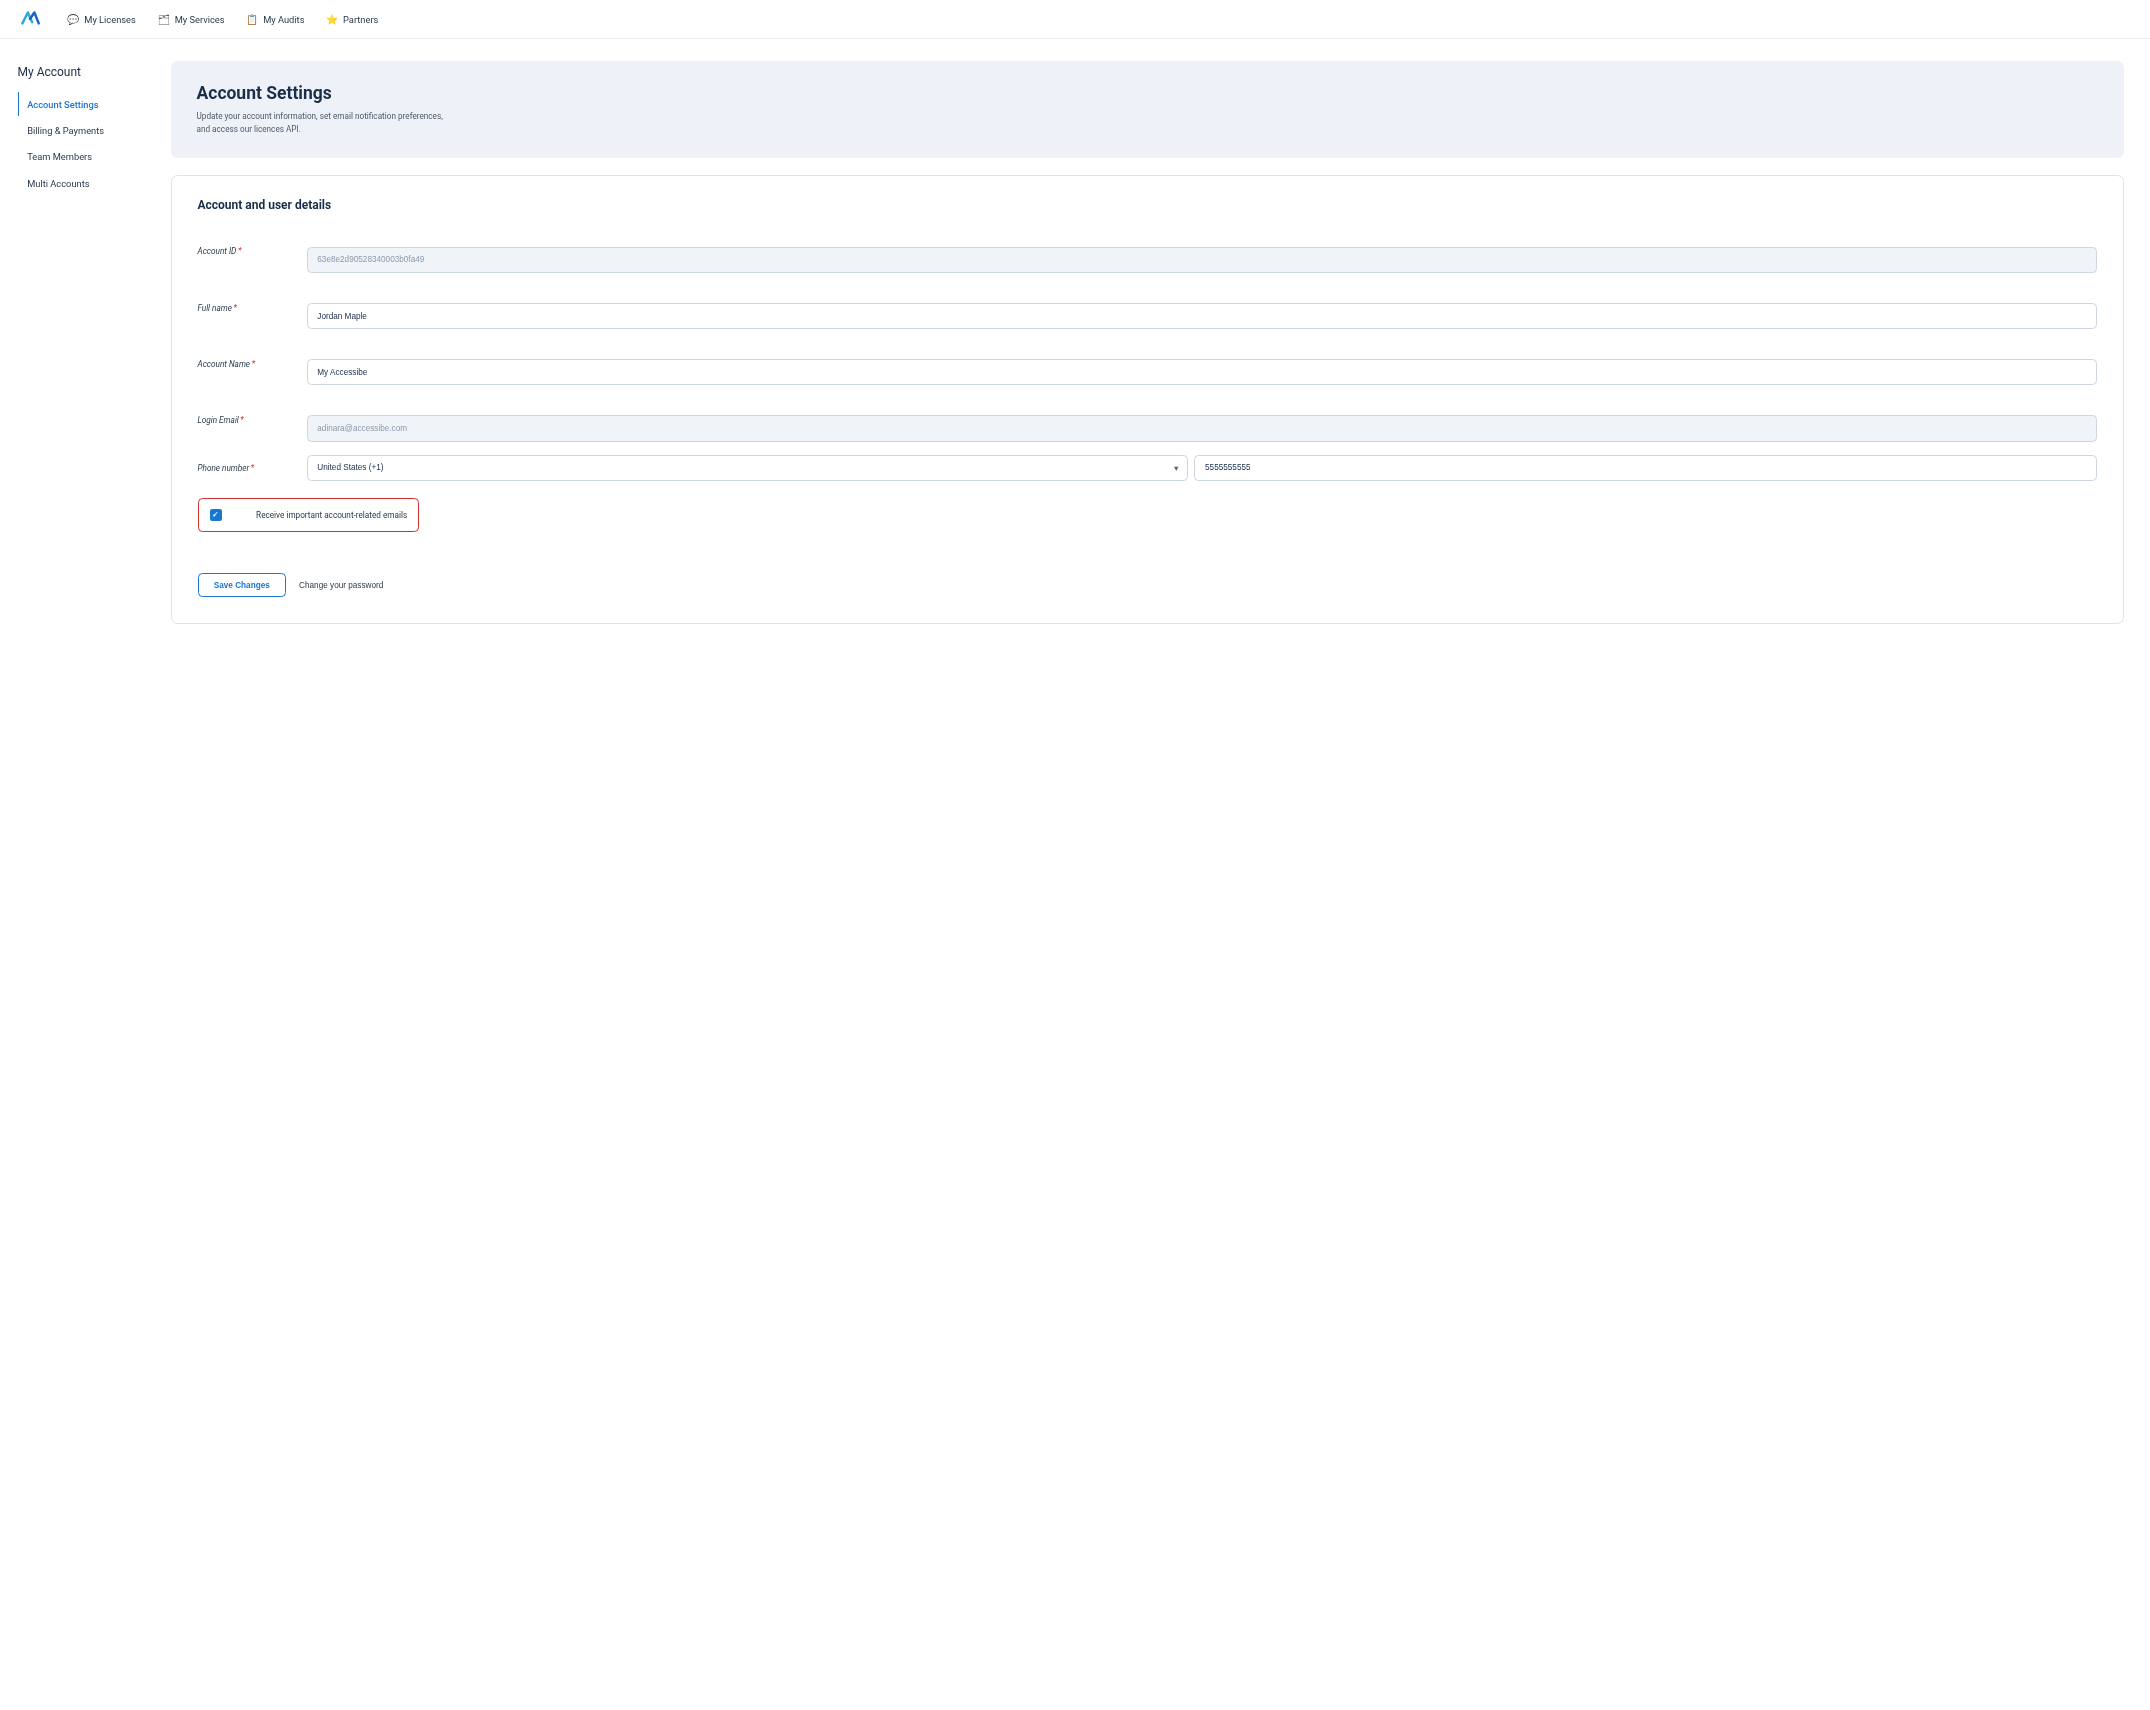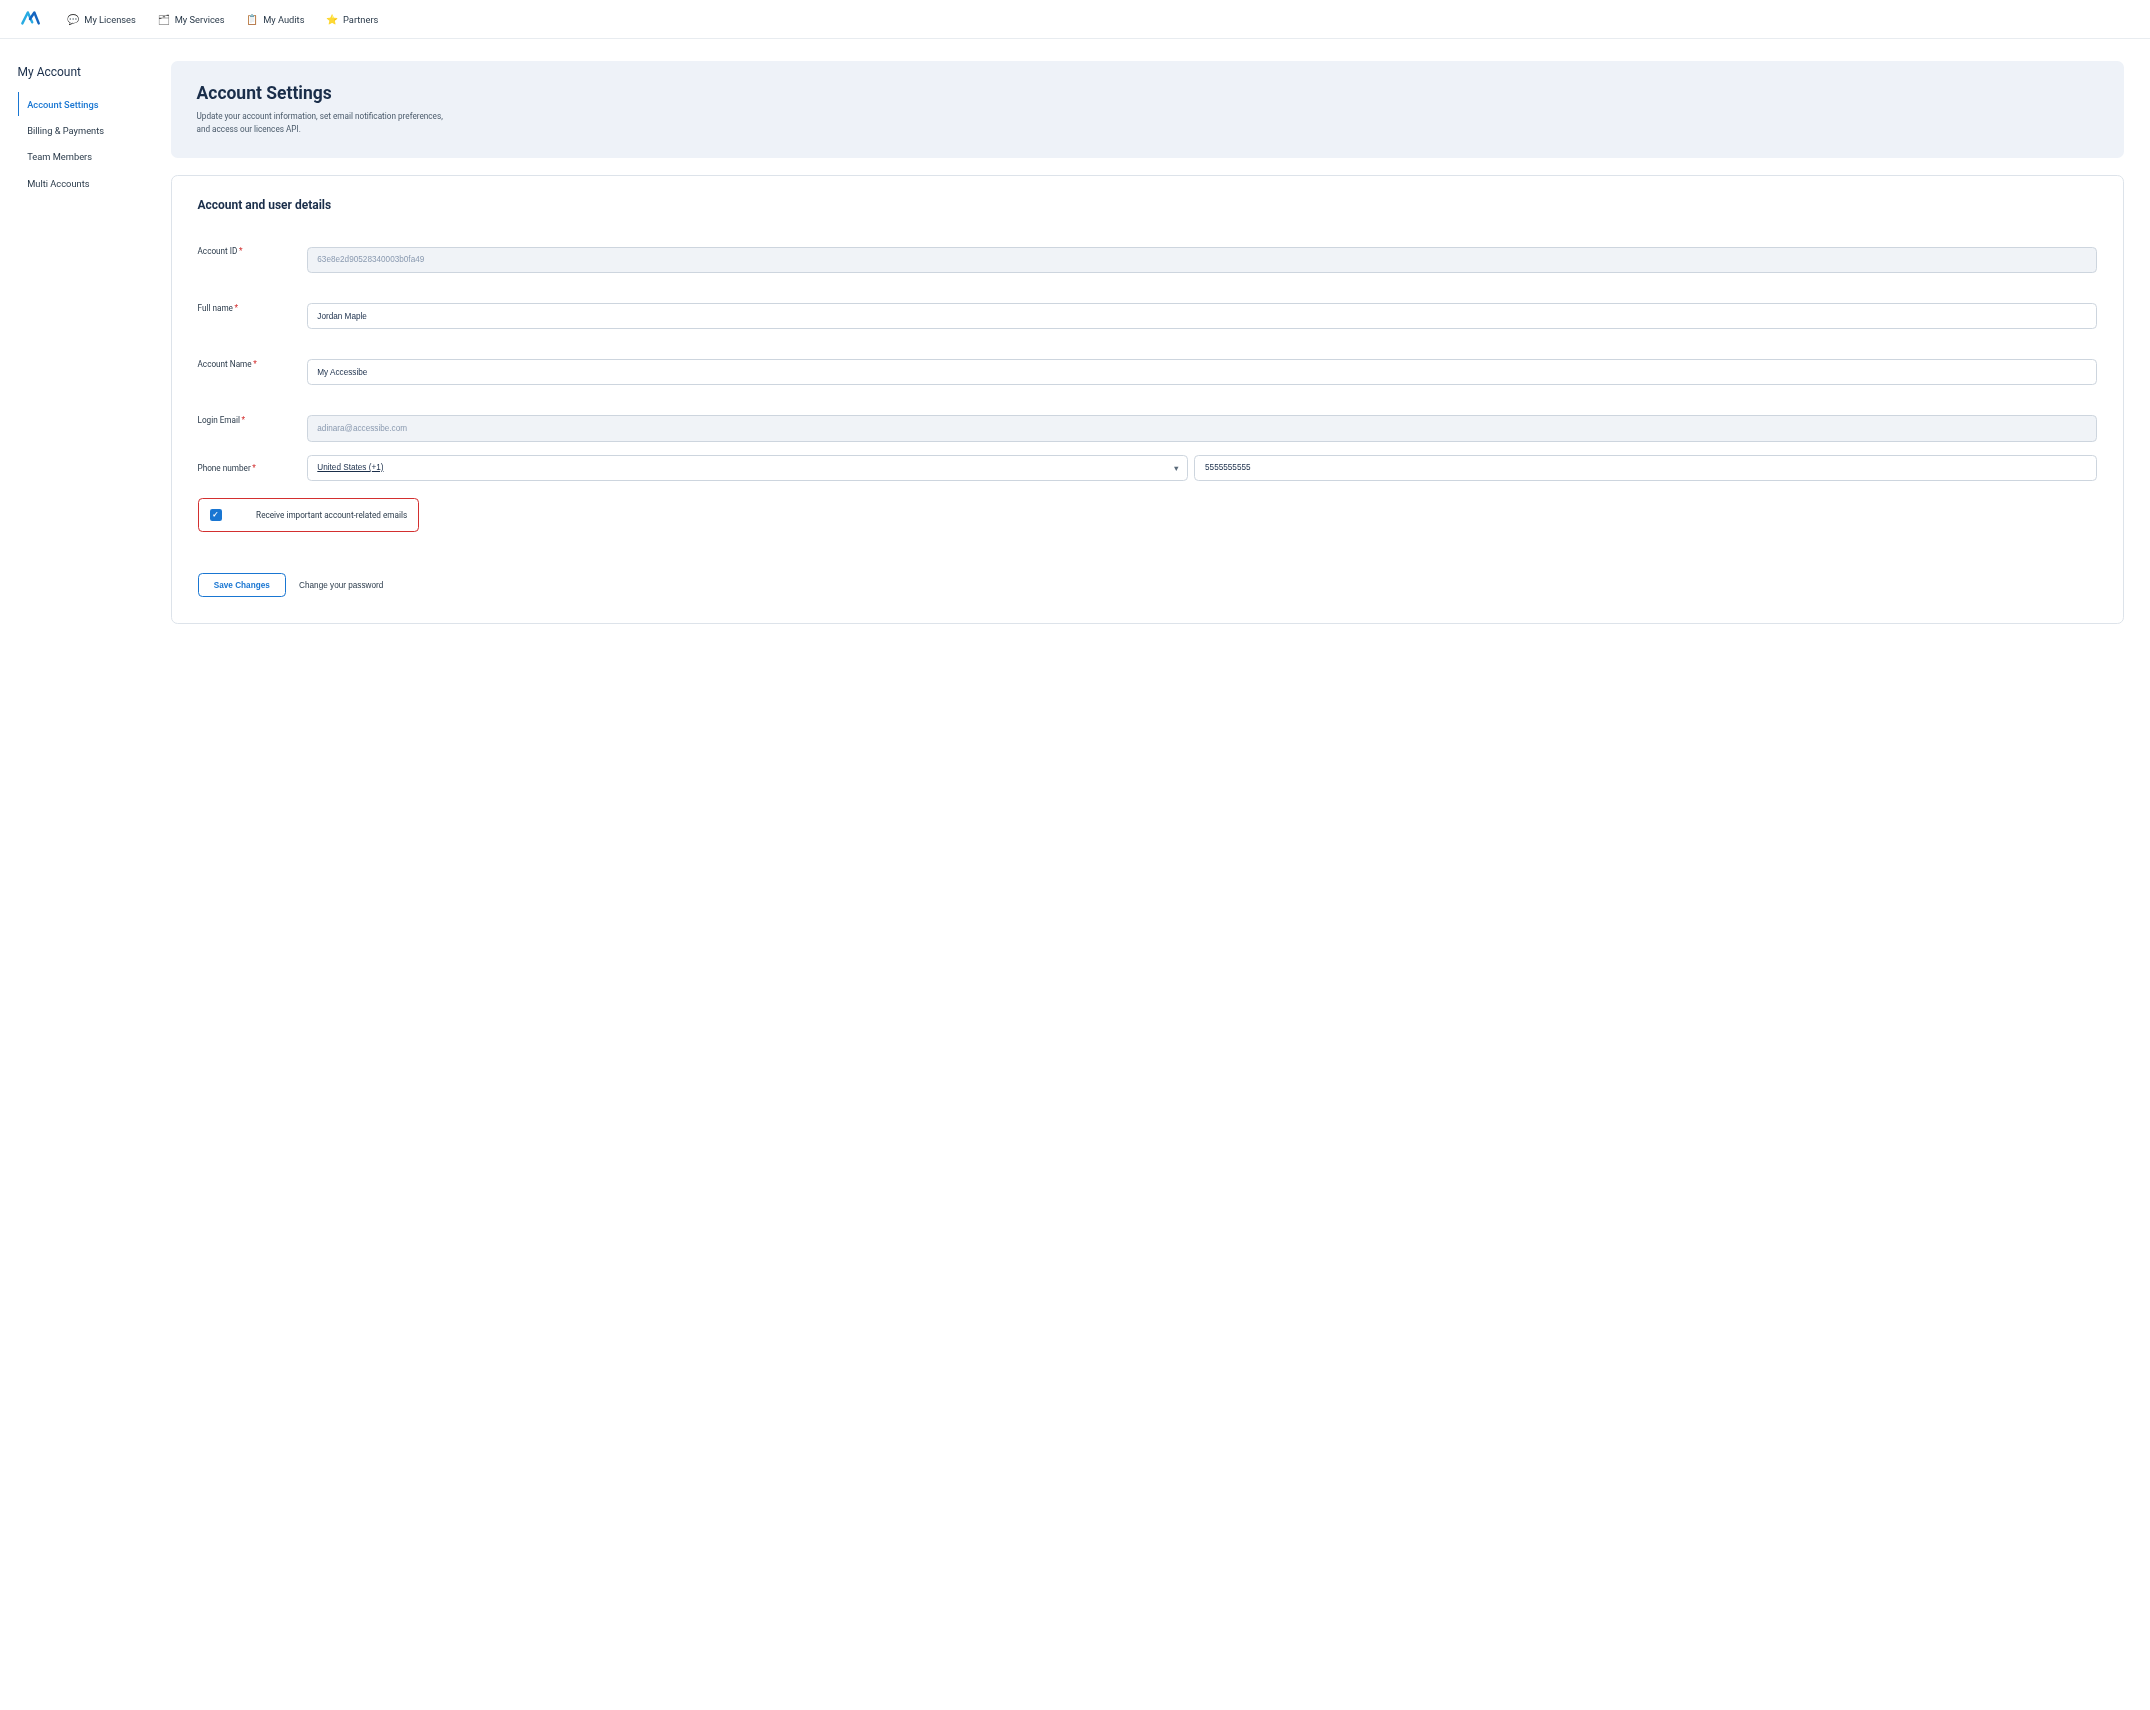--- a/index.html
+++ b/index.html
@@ -114,20 +114,21 @@
     .form-row {
       display: flex;
       align-items: center;
       margin-bottom: 13px;
     }
     .form-label {
       width: 109px;
       font-size: 8.2px;
       color: #2a3a4a;
       flex-shrink: 0;
+      font-style: italic;
     }
     .required-star {
       color: #d32f2f;
       margin-left: 1.6px;
     }
     .form-input {
       flex: 1;
       padding: 7.6px 9.8px;
       font-size: 8.2px;
       border: 0.5px solid #cdd5de;
@@ -155,21 +156,20 @@
       width: 100%;
       padding: 7.6px 22px 7.6px 9.8px;
       font-size: 8.2px;
       border: 0.5px solid #cdd5de;
       border-radius: 4.4px;
       color: #1a2e4a;
       background: #fff;
       appearance: none;
       cursor: pointer;
       outline: none;
-      text-decoration: underline;
     }
     .select-chevron {
       position: absolute;
       right: 7.6px;
       top: 50%;
       transform: translateY(-50%);
       pointer-events: none;
       color: #5a6a7a;
       font-size: 7.6px;
     }

